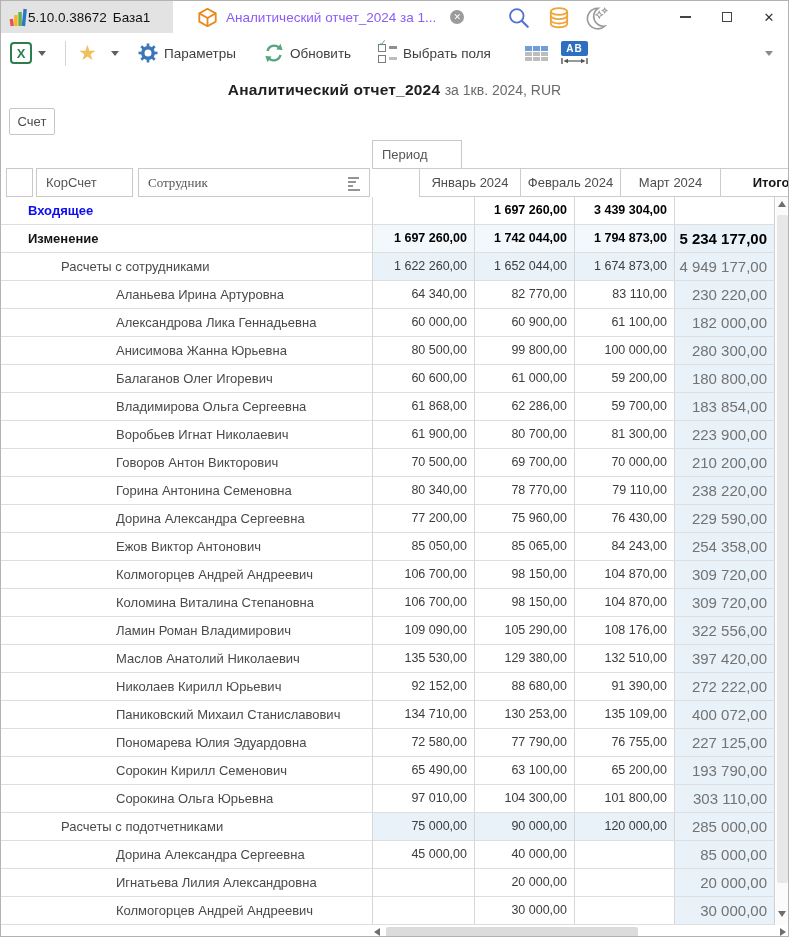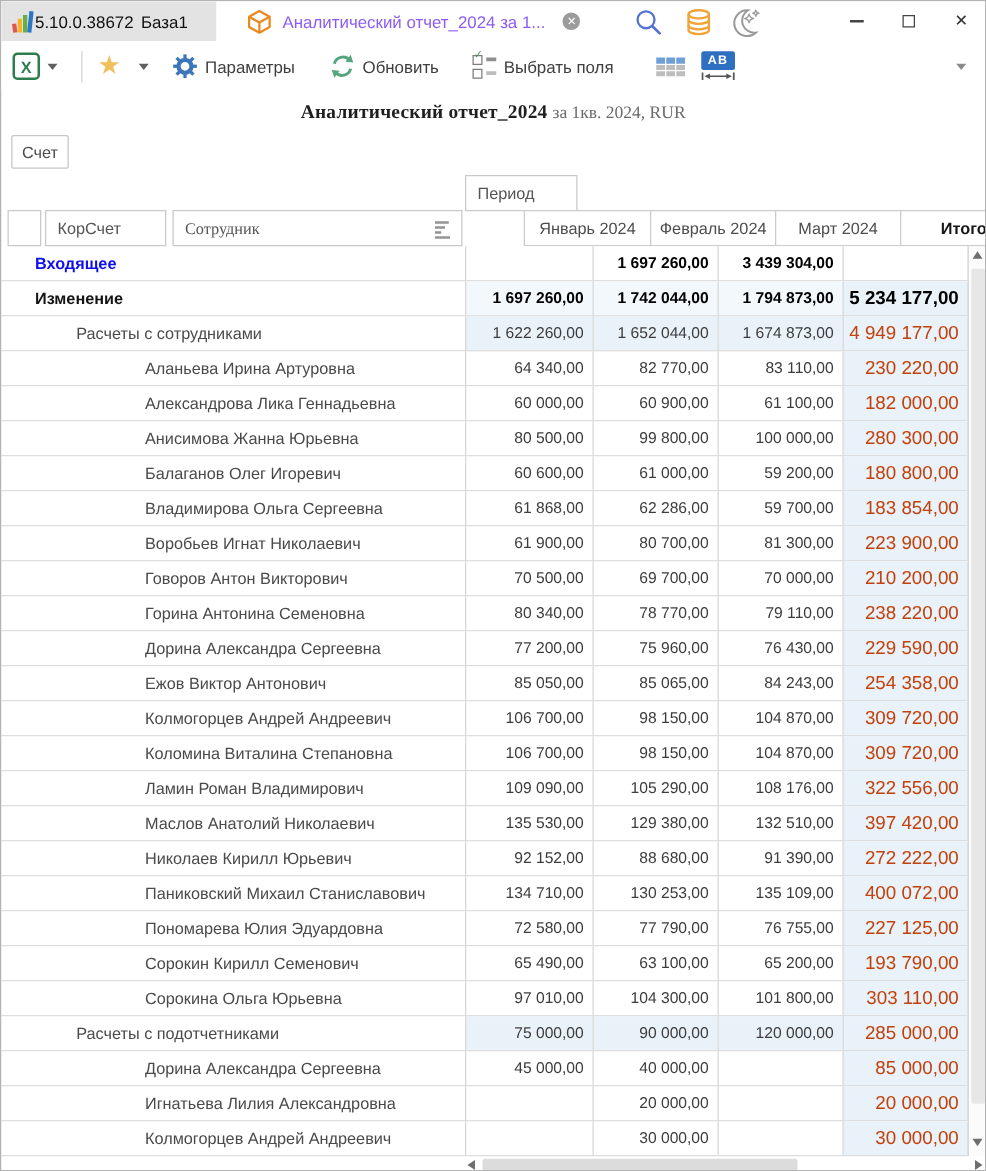--- a/index.html
+++ b/index.html
@@ -34,21 +34,21 @@
   .chk-box{width:8px;height:8px;border:1.4px solid #7c7c7c;box-sizing:border-box;position:relative;background:#fff;}
   .chk-box .ck{position:absolute;left:0px;top:-7px;font-size:9px;color:#4c9a56;font-weight:bold;}
   .chk-dash{width:8px;height:3px;background:#8f8f8f;}
   .grid-icon{display:grid;grid-template-columns:7px 7px 7px;grid-template-rows:5px 4px 4px;gap:1px;}
   .grid-icon i{display:block;background:#bdbdbd;}
   .grid-icon i.h{background:#6f9fd8;}
   .ab-wrap{display:flex;flex-direction:column;align-items:center;gap:1px;}
   .ab-badge{width:27px;height:15px;background:#2f6fc1;border-radius:2px;color:#fff;font-size:10px;font-weight:bold;
     display:flex;align-items:center;justify-content:center;letter-spacing:1px;}
   
-  .rtitle{position:absolute;left:0;top:80px;width:100%;text-align:center;font-family:Liberation Serif, serif;}
+  .rtitle{position:absolute;left:0;top:80px;width:100%;text-align:center;}
   .rtitle b{font-size:15.5px;color:#1f1f1f;letter-spacing:.2px;}
   .rtitle span{font-size:14px;color:#6a6a6a;}
   .acct-btn{position:absolute;left:8px;top:107px;width:46px;height:27px;border:1px solid #c6c6c6;border-radius:2px;
     font-size:13px;color:#4c4c4c;display:flex;align-items:center;justify-content:center;background:#fff;box-sizing:border-box;}
   
   .hbox{position:absolute;border:1px solid #c9c9c9;box-sizing:border-box;background:#fff;
     font-size:13px;color:#555;display:flex;align-items:center;}
   .period-box{left:371px;top:139px;width:90px;height:29px;padding-left:9px;}
   .blank-box{left:5px;top:167px;width:27px;height:29px;}
   .korschet-box{left:35px;top:167px;width:97px;height:29px;padding-left:9px;}
@@ -60,21 +60,21 @@
     justify-content:center;font-size:13px;color:#4d4d4d;background:#fff;}
   .colh+.colh{margin-left:-1px;}
   .colh.tot-h{font-weight:bold;color:#161616;}
   
   .rows{position:absolute;left:0;top:196px;width:774px;}
   .trow{display:grid;grid-template-columns:371px 102px 100px 100px 101px;height:28px;}
   .c{box-sizing:border-box;border-bottom:1px solid #dedede;line-height:27px;white-space:nowrap;overflow:hidden;}
   .lab{font-size:13px;color:#4a4a4a;}
   .lvl0{padding-left:27px;} .lvl1{padding-left:60px;} .lvl2{padding-left:115px;}
   .num{border-left:1px solid #d7d7d7;text-align:right;padding-right:7px;font-size:12.5px;color:#3c3c3c;}
-  .tot{font-size:15px;color:#c2410c;border-right:1px solid #cfcfcf;}
+  .tot{font-size:15px;color:#737373;border-right:1px solid #cfcfcf;}
   .k-incoming .lab{color:#0d0df0;font-weight:bold;}
   .k-incoming .num{font-weight:bold;color:#000;background:#fff;}
   .k-change .lab{font-weight:bold;color:#141414;}
   .k-change .num{font-weight:bold;color:#000;background:#f3f8fc;}
   .k-change .tot{background:#e9f1f9;}
   .k-group .num{background:#e9f1f9;}
   .k-detail .tot{background:#e9f1f9;}
   
   .vscroll{position:absolute;left:775px;top:196px;width:13px;height:728px;background:#fbfbfb;}
   .tri-up{width:0;height:0;border-left:4.5px solid transparent;border-right:4.5px solid transparent;border-bottom:6px solid #6e6e6e;}

